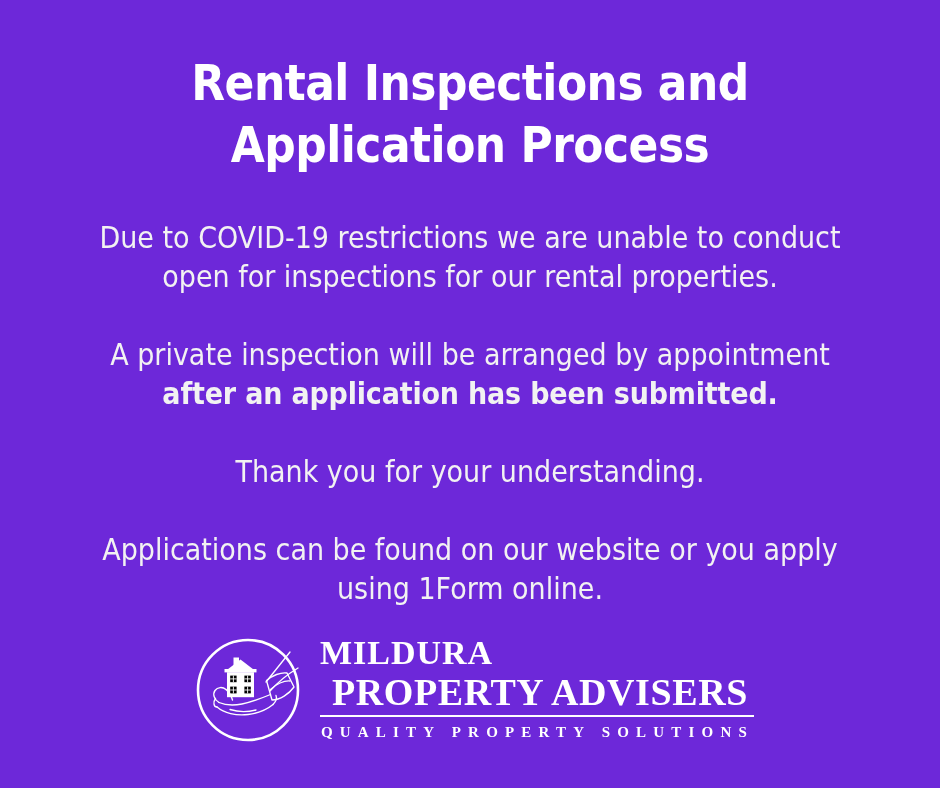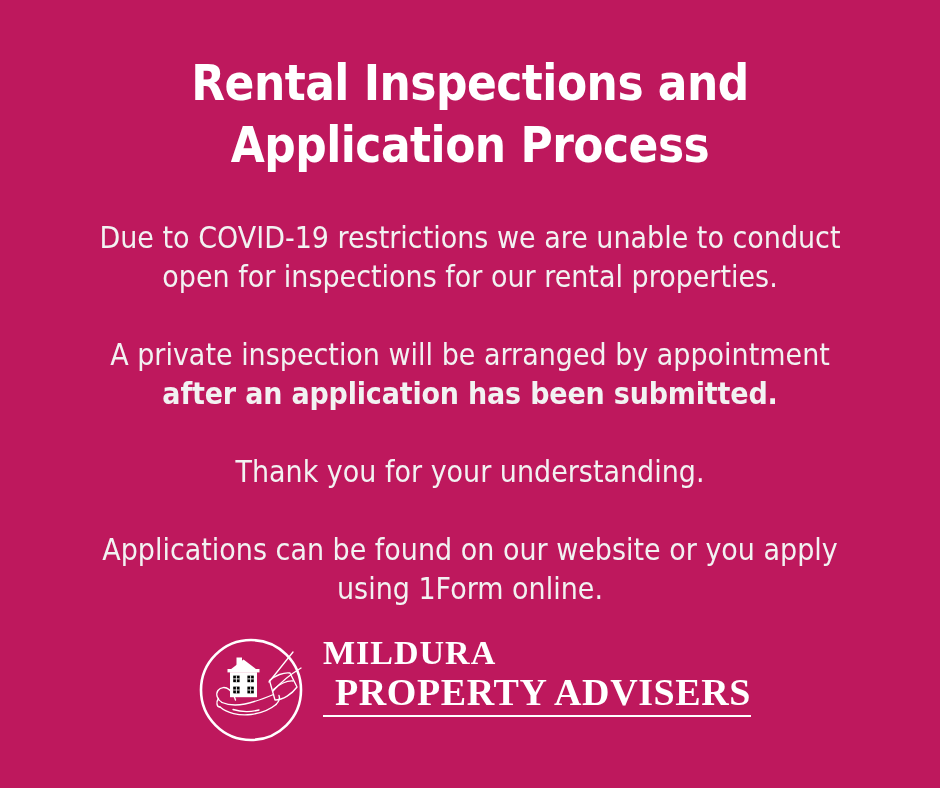--- a/index.html
+++ b/index.html
@@ -13,21 +13,21 @@
     overflow: hidden;
     font-family: "Liberation Sans", sans-serif;
     color: #ffffff;
     -webkit-font-smoothing: antialiased;
   }
 
   #poster {
     position: relative;
     width: 940px;
     height: 788px;
-    background: #be185d;
+    background: #6d28d9;
     box-sizing: border-box;
   }
 
   
   .headline {
     position: absolute;
     top: 52px;
     left: 0;
     width: 940px;
     text-align: center;
@@ -211,17 +211,18 @@
           <path d="M87 76.5 C 90 73.5, 91 70, 90 67.5"></path>
           <path d="M44 81.5 C 52 84, 62 84, 70 82"></path>
         </g>
       </svg>
     </div>
 
     <div class="logo-type">
       <div class="logo-name-1">MILDURA</div>
       <div class="logo-name-2">PROPERTY ADVISERS</div>
       <div class="logo-rule"></div>
+      <div class="logo-tagline">QUALITY PROPERTY SOLUTIONS</div>
     </div>
 
   </div>
 
 </div>
 
 </body></html>

